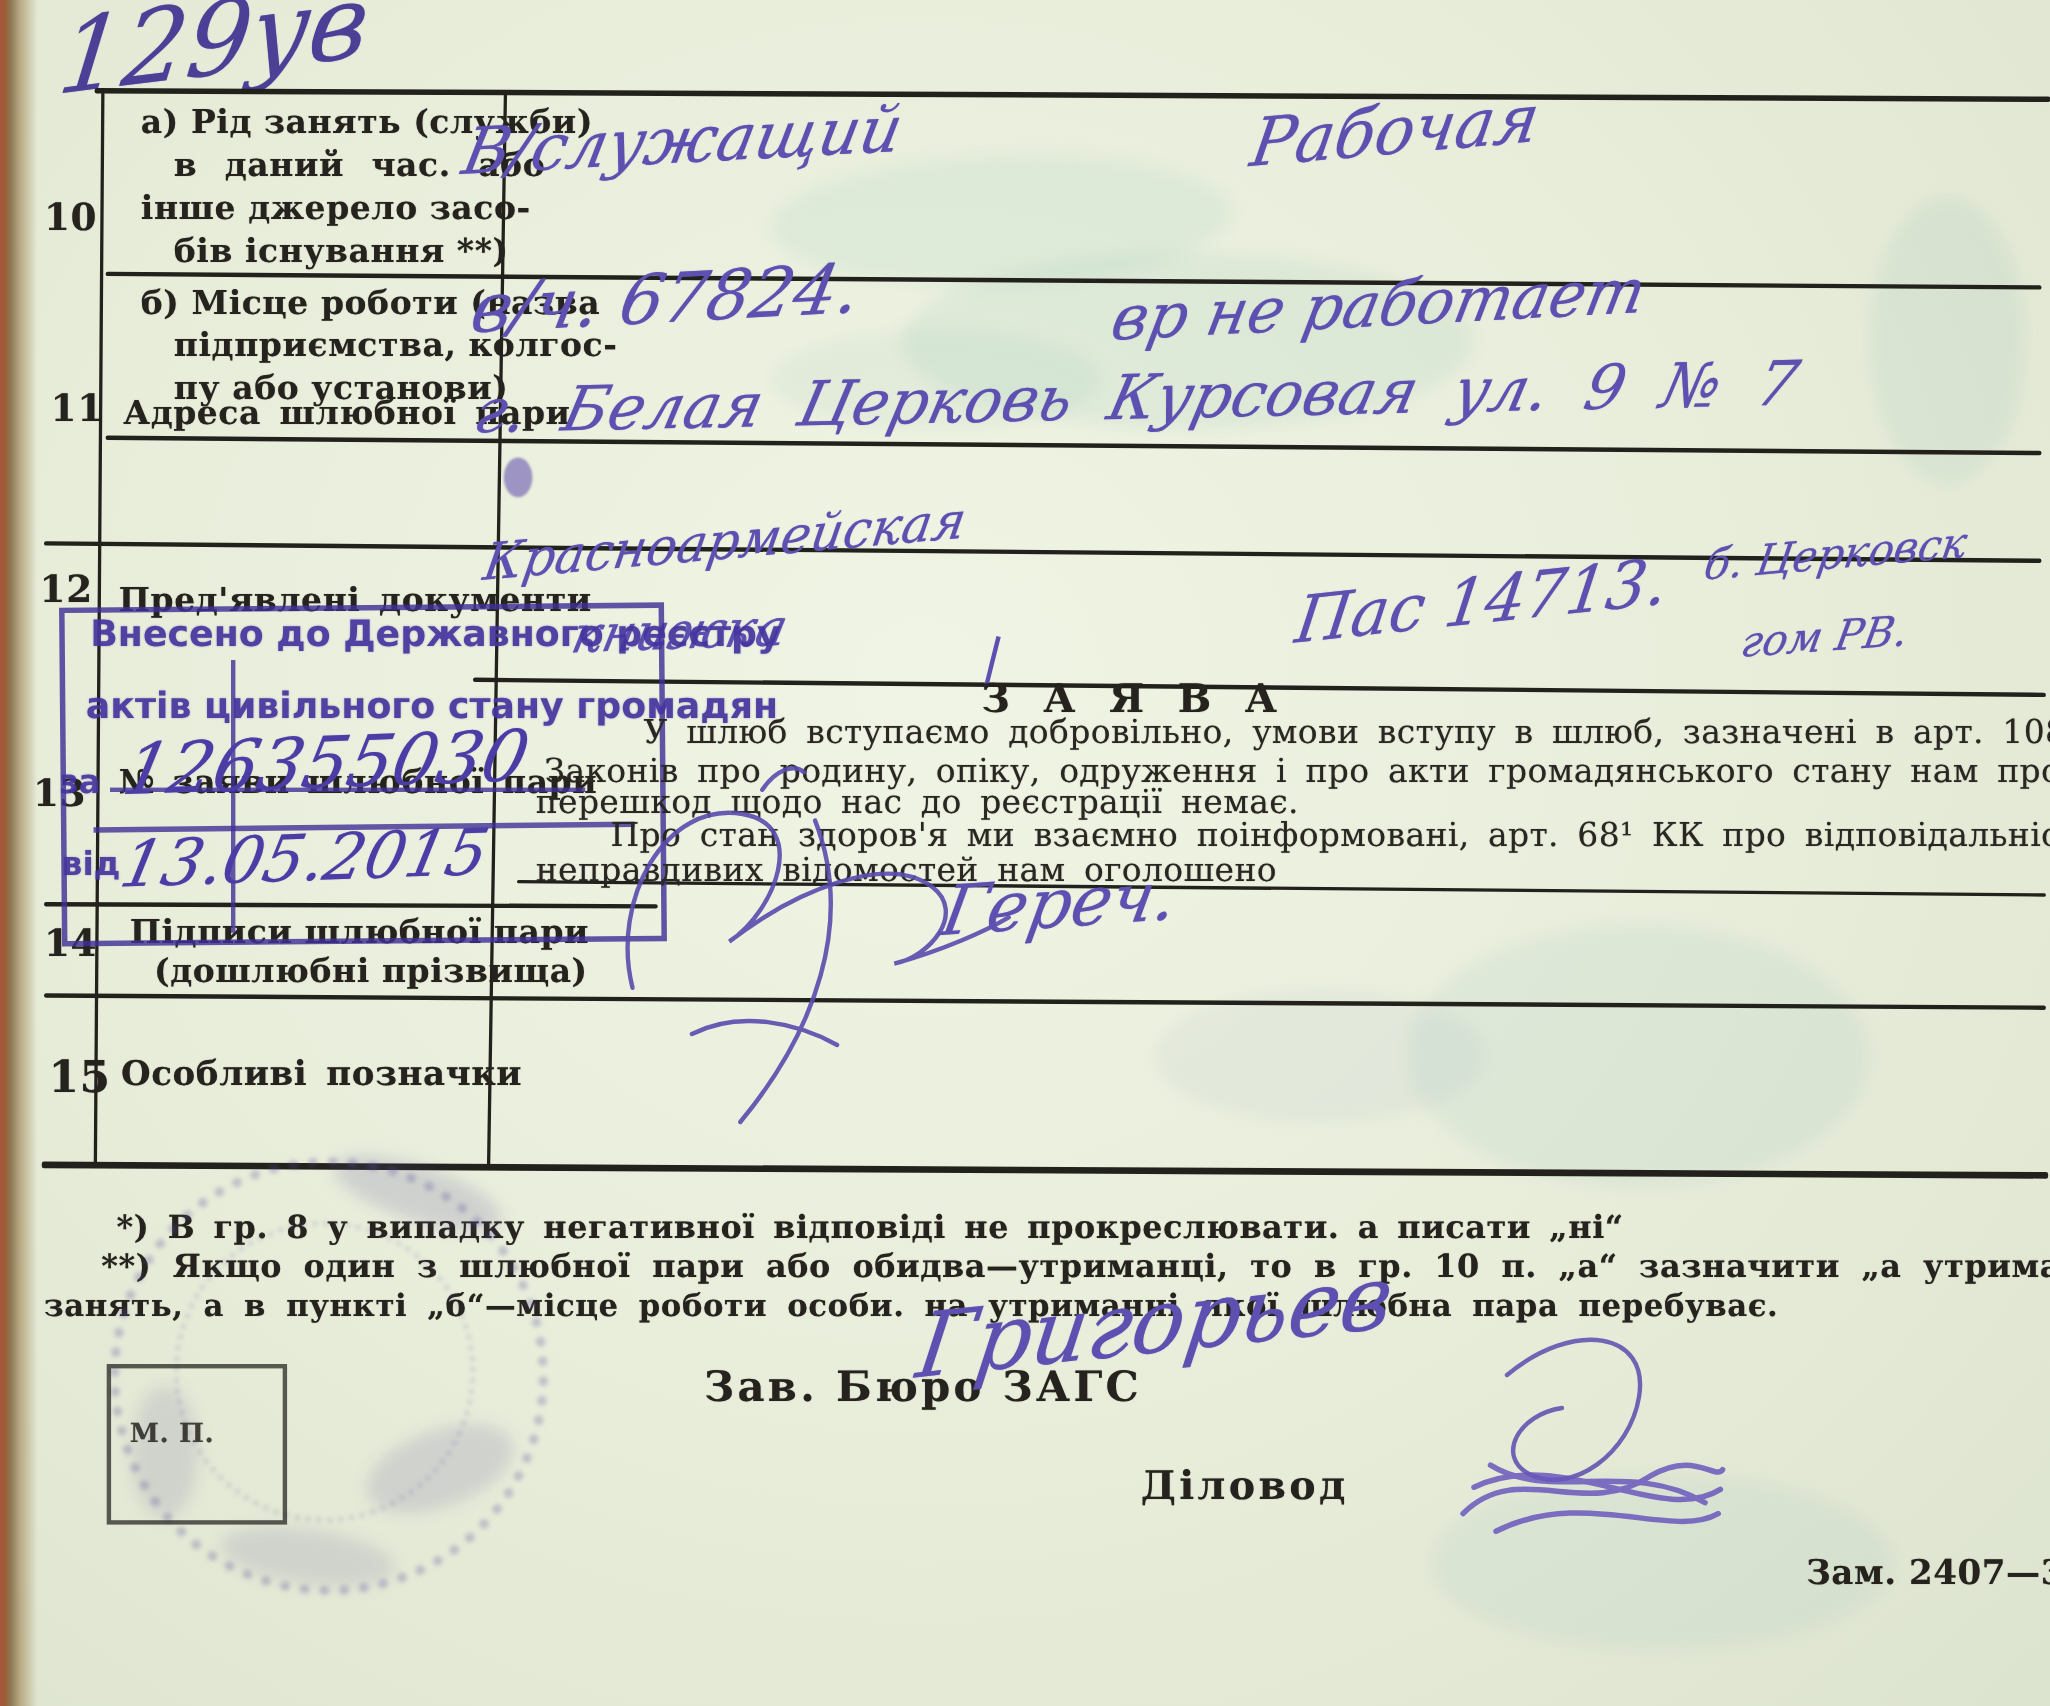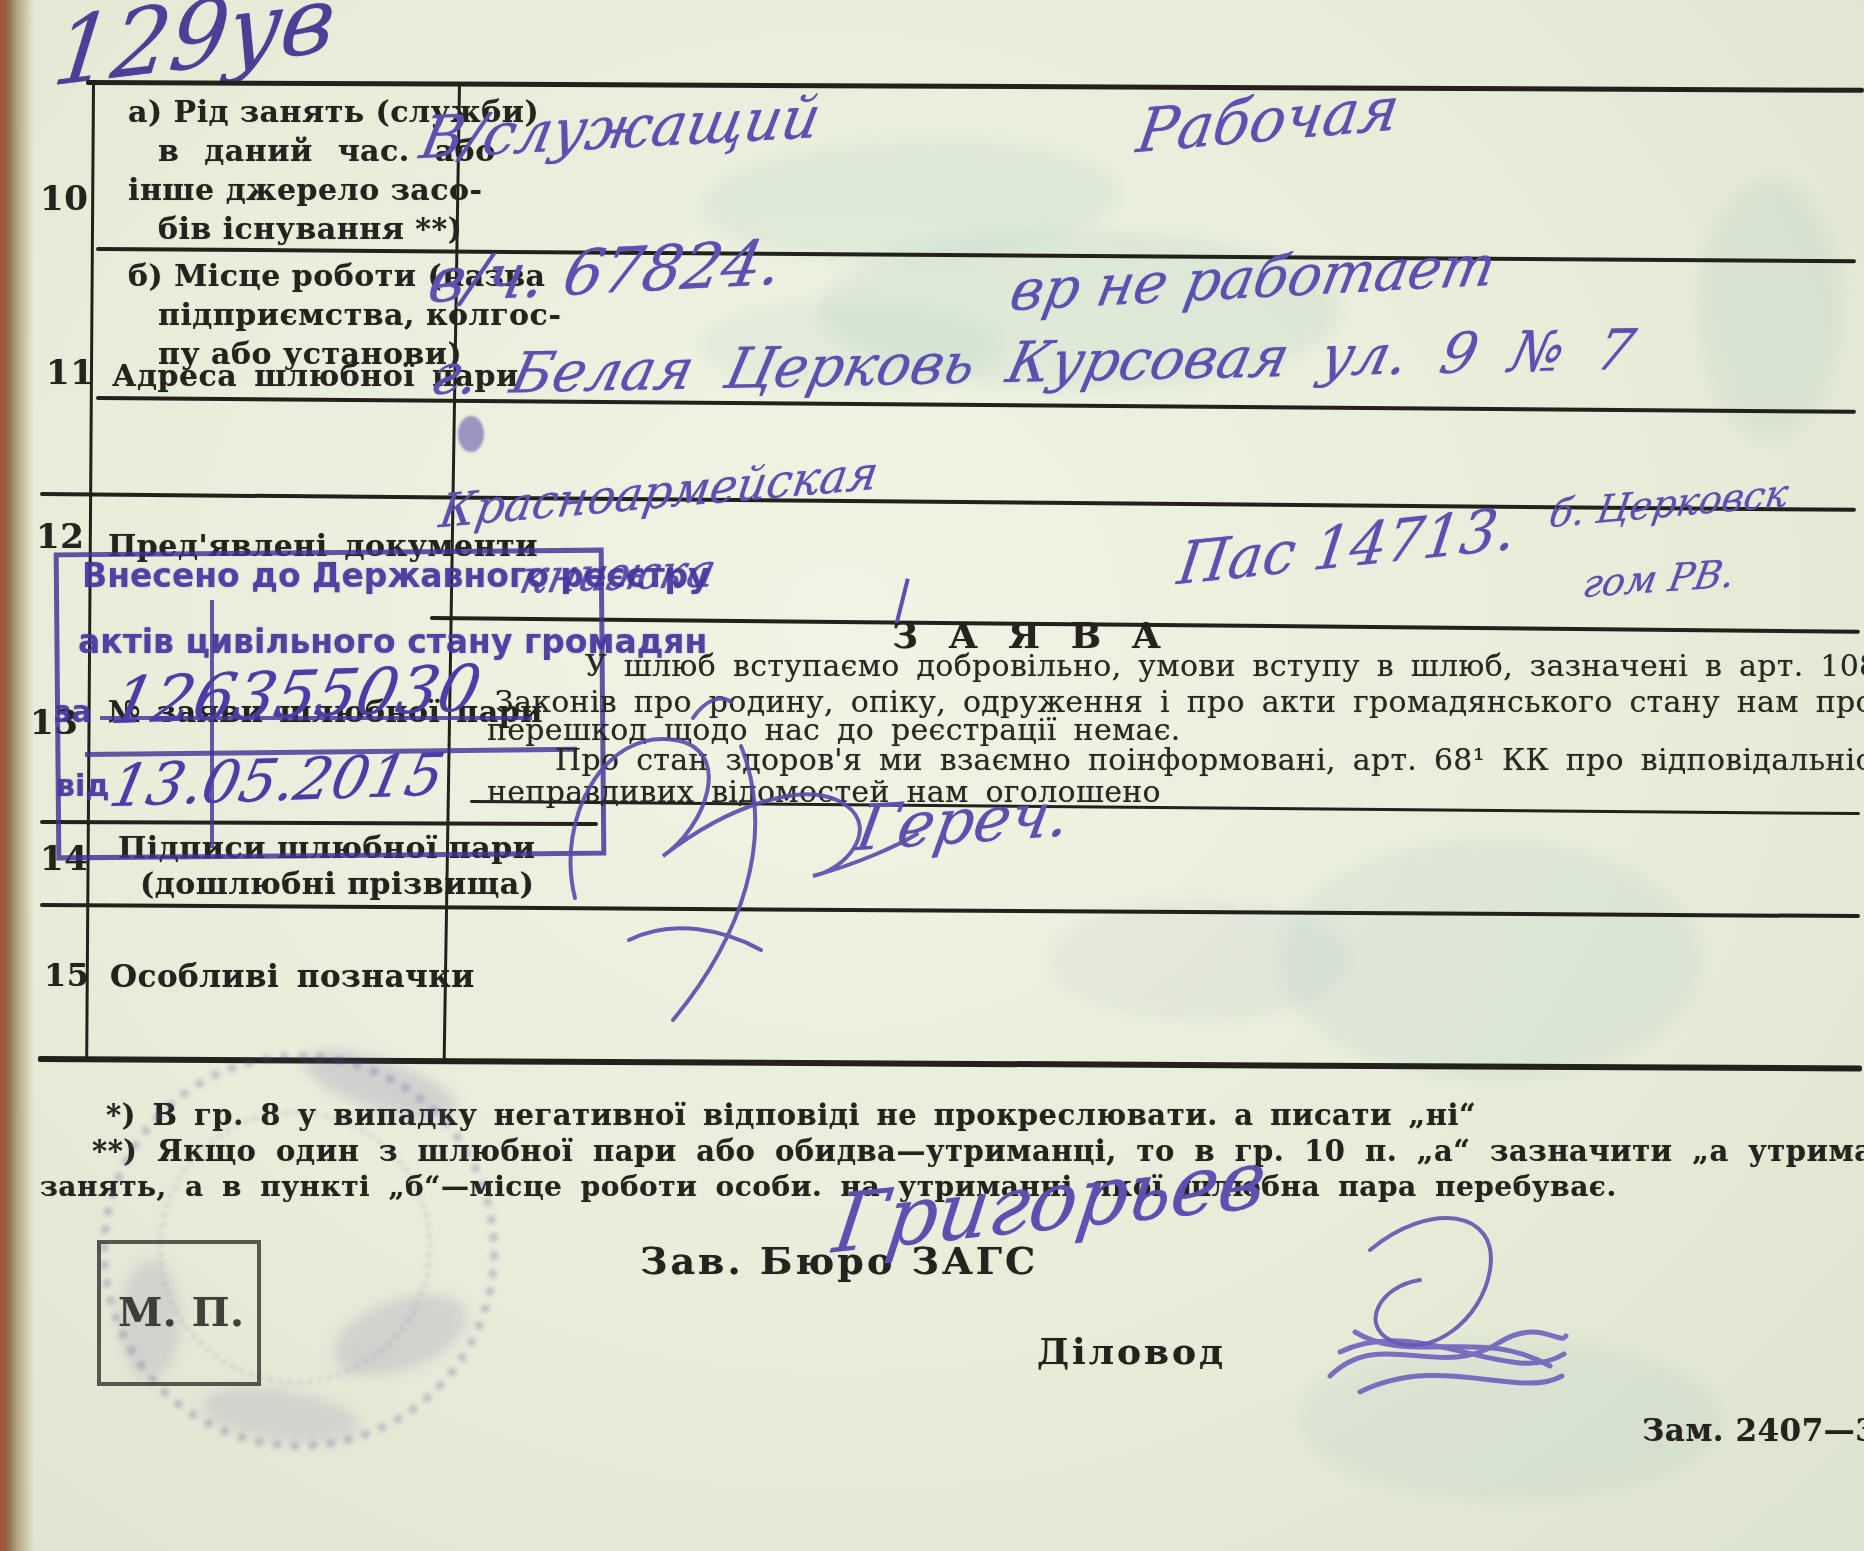--- a/index.html
+++ b/index.html
@@ -55,21 +55,21 @@
   <div class="hl" style="left:40px;top:903px;width:1820px;height:4px;transform:rotate(.35deg);"></div>
   <div class="hl" style="left:38px;top:1056px;width:1824px;height:6px;transform:rotate(.3deg);"></div>
   <div class="vl" style="left:92px;top:84px;width:3px;height:976px;transform:rotate(.4deg);"></div>
   <div class="vl" style="left:458px;top:84px;width:3px;height:976px;transform:rotate(.9deg);"></div>
 
   <div class="print" style="left:40px;top:178px;font-size:34px;">10</div>
   <div class="print" style="left:46px;top:352px;font-size:34px;">11</div>
   <div class="print" style="left:36px;top:516px;font-size:34px;">12</div>
   <div class="print" style="left:30px;top:702px;font-size:34px;">13</div>
   <div class="print" style="left:40px;top:838px;font-size:34px;">14</div>
-  <div class="print" style="left:44px;top:956px;font-size:32px;">15</div>
+  <div class="print" style="left:44px;top:956px;font-size:40px;">15</div>
 
   <div class="print" style="left:158px;top:133px;font-size:30px;word-spacing:14px;">в даний час. або</div>
   <div class="print" style="left:128px;top:94px;font-size:30px;">а) Рід занять (служби)</div>
   <div class="print" style="left:128px;top:172px;font-size:30px;">інше джерело засо-</div>
   <div class="print" style="left:158px;top:211px;font-size:30px;">бів існування **)</div>
 
   <div class="print" style="left:128px;top:258px;font-size:30px;">б) Місце роботи (назва</div>
   <div class="print" style="left:158px;top:297px;font-size:30px;">підприємства, колгос-</div>
   <div class="print" style="left:158px;top:336px;font-size:30px;">пу або установи)</div>
 
@@ -153,17 +153,17 @@
     </g>
   </svg>
 
   <div class="seal-ring" style="left:100px;top:1052px;width:380px;height:380px;border:9px dotted rgba(90,78,150,.28);transform:rotate(12deg);"></div>
   <div class="seal-ring" style="left:158px;top:1110px;width:264px;height:264px;border:5px dotted rgba(90,78,150,.2);transform:rotate(-8deg);"></div>
   <div class="blob" style="left:300px;top:1060px;width:160px;height:50px;background:rgba(90,78,150,.18);transform:rotate(18deg);"></div>
   <div class="blob" style="left:120px;top:1260px;width:60px;height:120px;background:rgba(90,78,150,.14);"></div>
   <div class="blob" style="left:330px;top:1300px;width:140px;height:70px;background:rgba(90,78,150,.16);transform:rotate(-20deg);"></div>
   <div class="blob" style="left:200px;top:1390px;width:160px;height:50px;background:rgba(90,78,150,.14);transform:rotate(8deg);"></div>
   <div style="position:absolute;left:97px;top:1240px;width:156px;height:138px;border:4px solid rgba(32,30,26,.72);"></div>
-  <div class="print" style="left:118px;top:1288px;font-size:40px;opacity:.85;">М. П.</div>
+  <div class="print" style="left:118px;top:1288px;font-size:24px;opacity:.85;">М. П.</div>
 
   <div class="print" style="left:1642px;top:1412px;font-size:31px;">Зам. 2407—30.000</div>
 
 </div>
 
 </body></html>

